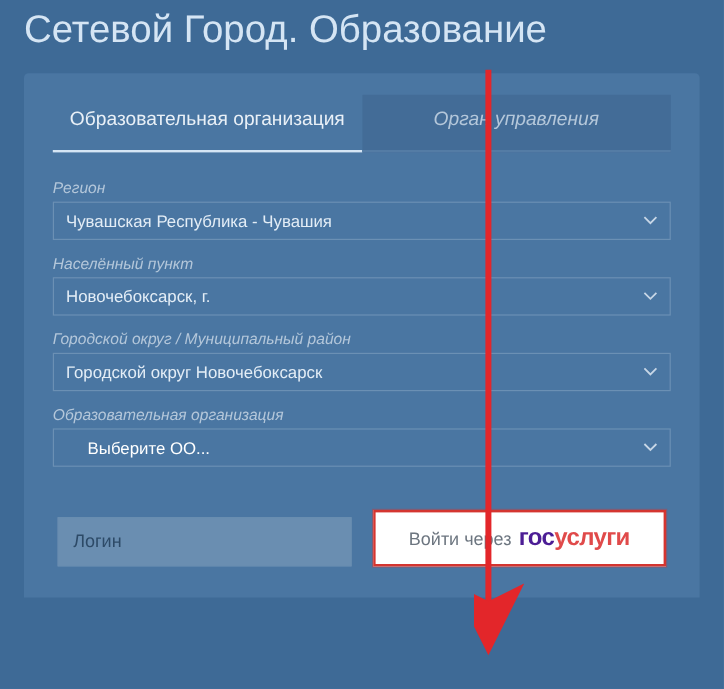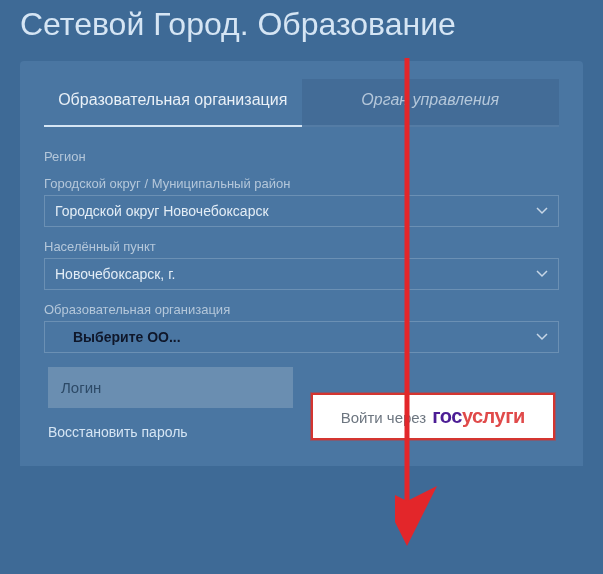--- a/index.html
+++ b/index.html
@@ -44,54 +44,56 @@
       border-bottom: 2px solid #547ca5;
       font-style: italic;
     }
     .field {
       margin-bottom: 12px;
     }
     .field-label {
       color: #b4c7da;
       font-size: 13px;
       margin-bottom: 4px;
+      font-style: italic;
     }
     .select {
       background: #4a76a2;
       border: 1px solid #6b90b4;
       color: #e3edf6;
       font-size: 14px;
       padding: 7px 10px;
       width: 100%;
       display: flex;
       justify-content: space-between;
       align-items: center;
       cursor: pointer;
     }
     .select.placeholder {
-      color: #0f172a;
-      font-weight: bold;
+      color: #ffffff;
+      font-weight: normal;
       padding-left: 28px;
     }
     .chevron {
       width: 12px;
       height: 8px;
     }
     .chevron svg { display: block; }
     .auth-row {
       display: flex;
       gap: 18px;
       margin-top: 14px;
       padding: 0 4px;
     }
     .auth-left {
       flex: 1;
       display: flex;
       flex-direction: column;
       gap: 12px;
+      margin-top: 28px;
     }
     .auth-right {
       flex: 1;
       display: flex;
       flex-direction: column;
       gap: 8px;
     }
     .input {
       background: #6a8eb1;
       border: 1px solid #6a8eb1;
@@ -143,62 +145,69 @@
 
 <div class="card">
 
   <div class="tabs">
     <div class="tab active">Образовательная организация</div>
     <div class="tab inactive">Орган управления</div>
   </div>
 
   <div class="field">
     <div class="field-label">Регион</div>
+    <div class="select">
+      <span>Чувашская Республика - Чувашия</span>
+      <span class="chevron">
+        <svg viewBox="0 0 12 8" width="12" height="8">
+            <path d="M1 1 L6 6 L11 1" stroke="#c7d6e6" stroke-width="1.5" fill="none"></path>
+          </svg>
+      </span>
+    </div>
+  </div>
+
+  <div class="field">
+    <div class="field-label">Населённый пункт</div>
+    <div class="select">
+      <span>Новочебоксарск, г.</span>
+      <span class="chevron">
+        <svg viewBox="0 0 12 8" width="12" height="8">
+            <path d="M1 1 L6 6 L11 1" stroke="#c7d6e6" stroke-width="1.5" fill="none"></path>
+          </svg>
+      </span>
+    </div>
   </div>
 
   <div class="field">
     <div class="field-label">Городской округ / Муниципальный район</div>
     <div class="select">
       <span>Городской округ Новочебоксарск</span>
       <span class="chevron">
         <svg viewBox="0 0 12 8" width="12" height="8">
             <path d="M1 1 L6 6 L11 1" stroke="#c7d6e6" stroke-width="1.5" fill="none"></path>
           </svg>
       </span>
     </div>
   </div>
 
   <div class="field">
-    <div class="field-label">Населённый пункт</div>
-    <div class="select">
-      <span>Новочебоксарск, г.</span>
-      <span class="chevron">
-        <svg viewBox="0 0 12 8" width="12" height="8">
-            <path d="M1 1 L6 6 L11 1" stroke="#c7d6e6" stroke-width="1.5" fill="none"></path>
-          </svg>
-      </span>
-    </div>
-  </div>
-
-  <div class="field">
     <div class="field-label">Образовательная организация</div>
     <div class="select placeholder">
       <span>Выберите ОО...</span>
       <span class="chevron">
         <svg viewBox="0 0 12 8" width="12" height="8">
             <path d="M1 1 L6 6 L11 1" stroke="#c7d6e6" stroke-width="1.5" fill="none"></path>
           </svg>
       </span>
     </div>
   </div>
 
   <div class="auth-row">
     <div class="auth-left">
       <input class="input" type="text" placeholder="Логин" style="">
-      <div class="restore">Восстановить пароль</div>
     </div>
     <div class="auth-right">
       <div style="flex:1"></div>
       <div class="gosuslugi-btn">
         <span class="gosuslugi-pre">Войти через</span>
         <span class="gosuslugi-brand">
           <span class="p1">гос</span><span class="p2">услуги</span>
         </span>
       </div>
     </div>

